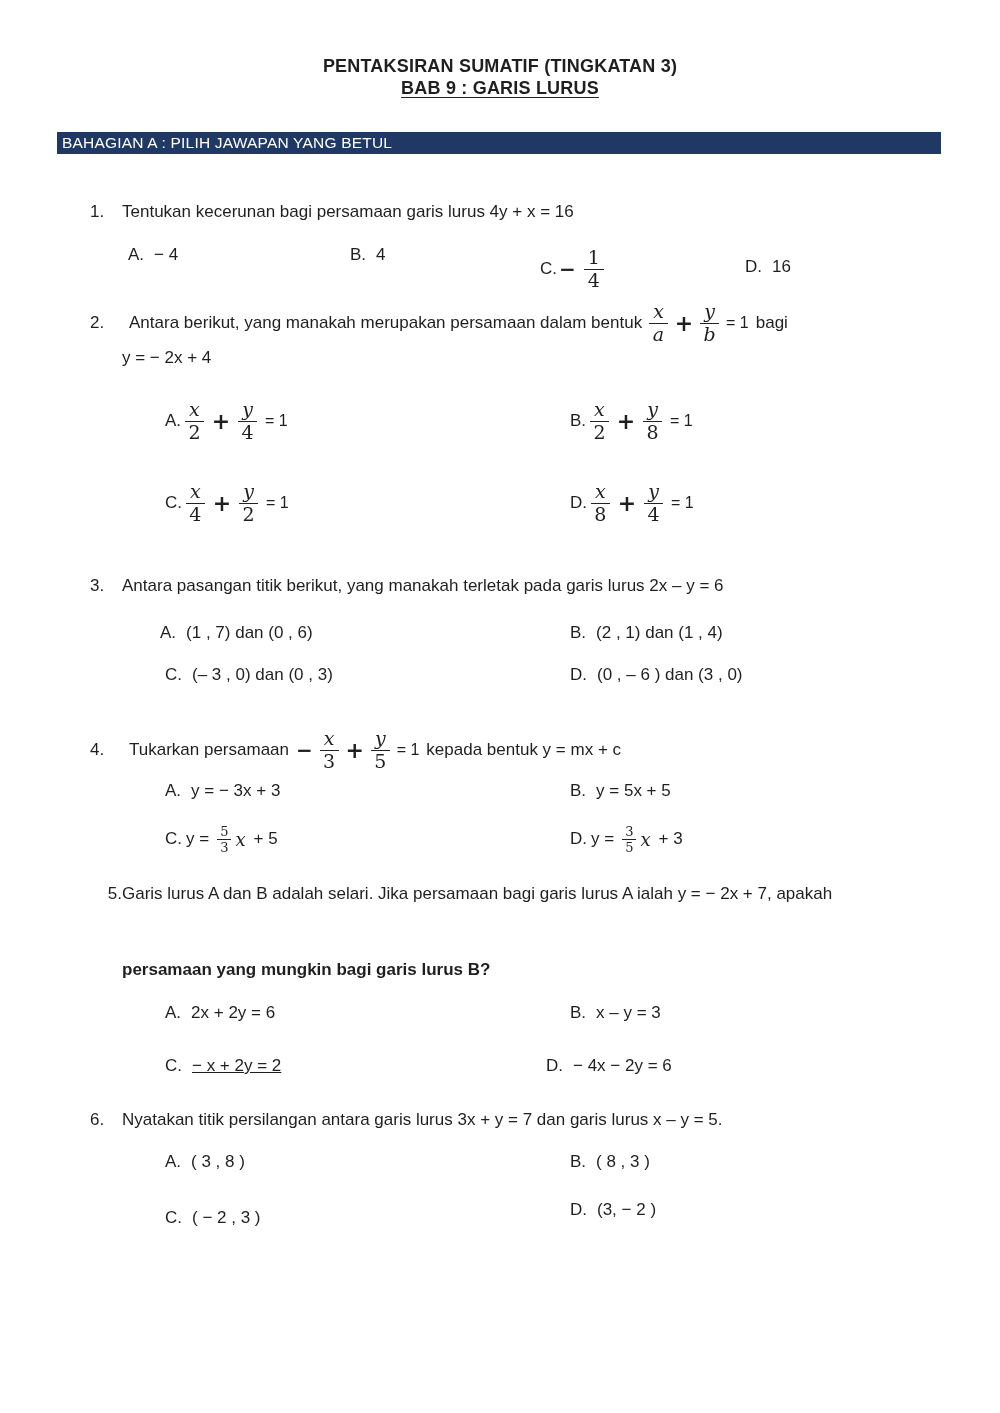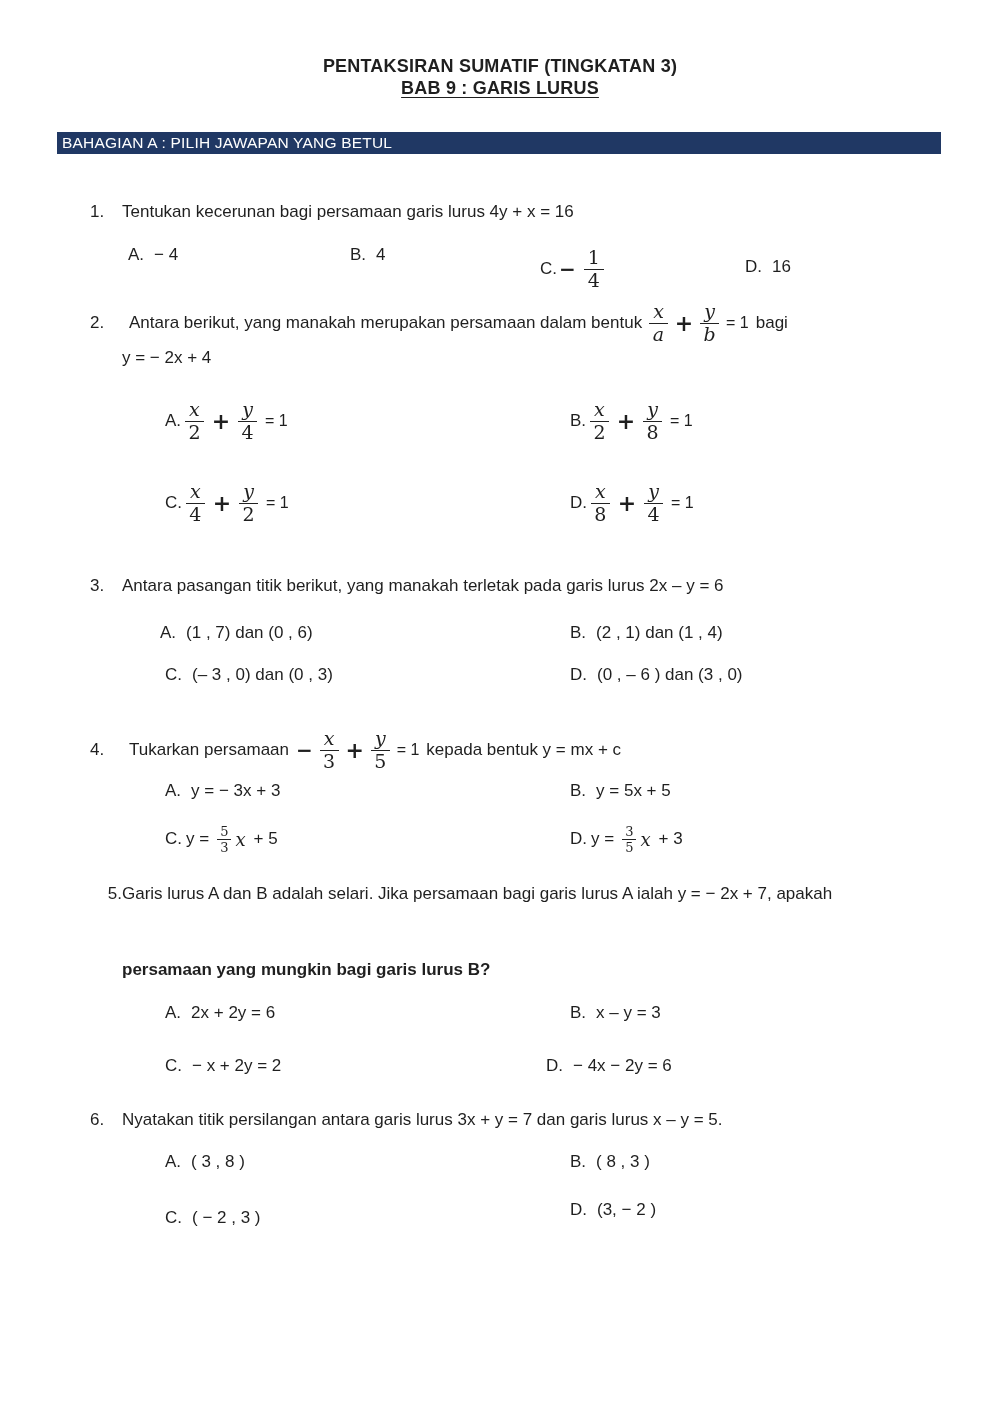--- a/index.html
+++ b/index.html
@@ -215,21 +215,21 @@
         <span class="bot">5</span>
       </span>
     <span class="mx" style="margin-left:-4px;">x</span>
     <span>+ 3</span>
   </div>
 
   <div class="qline" style="left:90px; top:884px;text-align:right;"><span class="qnum">5.</span><span>Garis lurus A dan B adalah selari. Jika persamaan bagi garis lurus A ialah y = − 2x + 7, apakah</span></div>
   <div class="qline cont" style="left:122px; top:960px;font-weight:bold;">persamaan yang mungkin bagi garis lurus B?</div>
   <div class="opt" style="left:165px; top:1003px;"><span class="olabel">A.</span><span>2x + 2y = 6</span></div>
   <div class="opt" style="left:570px; top:1003px;"><span class="olabel">B.</span><span>x – y = 3</span></div>
-  <div class="opt" style="left:165px; top:1056px;"><span class="olabel">C.</span><span>− x + 2y = 2</span></div>
+  <div class="opt" style="left:165px; top:1056px;text-decoration:underline;"><span class="olabel">C.</span><span>− x + 2y = 2</span></div>
   <div class="opt" style="left:546px; top:1056px;"><span class="olabel">D.</span><span>− 4x − 2y = 6</span></div>
 
   <div class="qline" style="left:90px; top:1110px;"><span class="qnum">6.</span><span>Nyatakan titik persilangan antara garis lurus 3x + y = 7 dan garis lurus x – y = 5.</span></div>
   <div class="opt" style="left:165px; top:1152px;"><span class="olabel">A.</span><span>( 3 , 8 )</span></div>
   <div class="opt" style="left:570px; top:1152px;"><span class="olabel">B.</span><span>( 8 , 3 )</span></div>
   <div class="opt" style="left:165px; top:1200px;margin-top:8px;"><span class="olabel">C.</span><span>( − 2 , 3 )</span></div>
   <div class="opt" style="left:570px; top:1200px;"><span class="olabel">D.</span><span>(3, − 2 )</span></div>
 
   <div class="logo">
     <span class="logo-grid">

